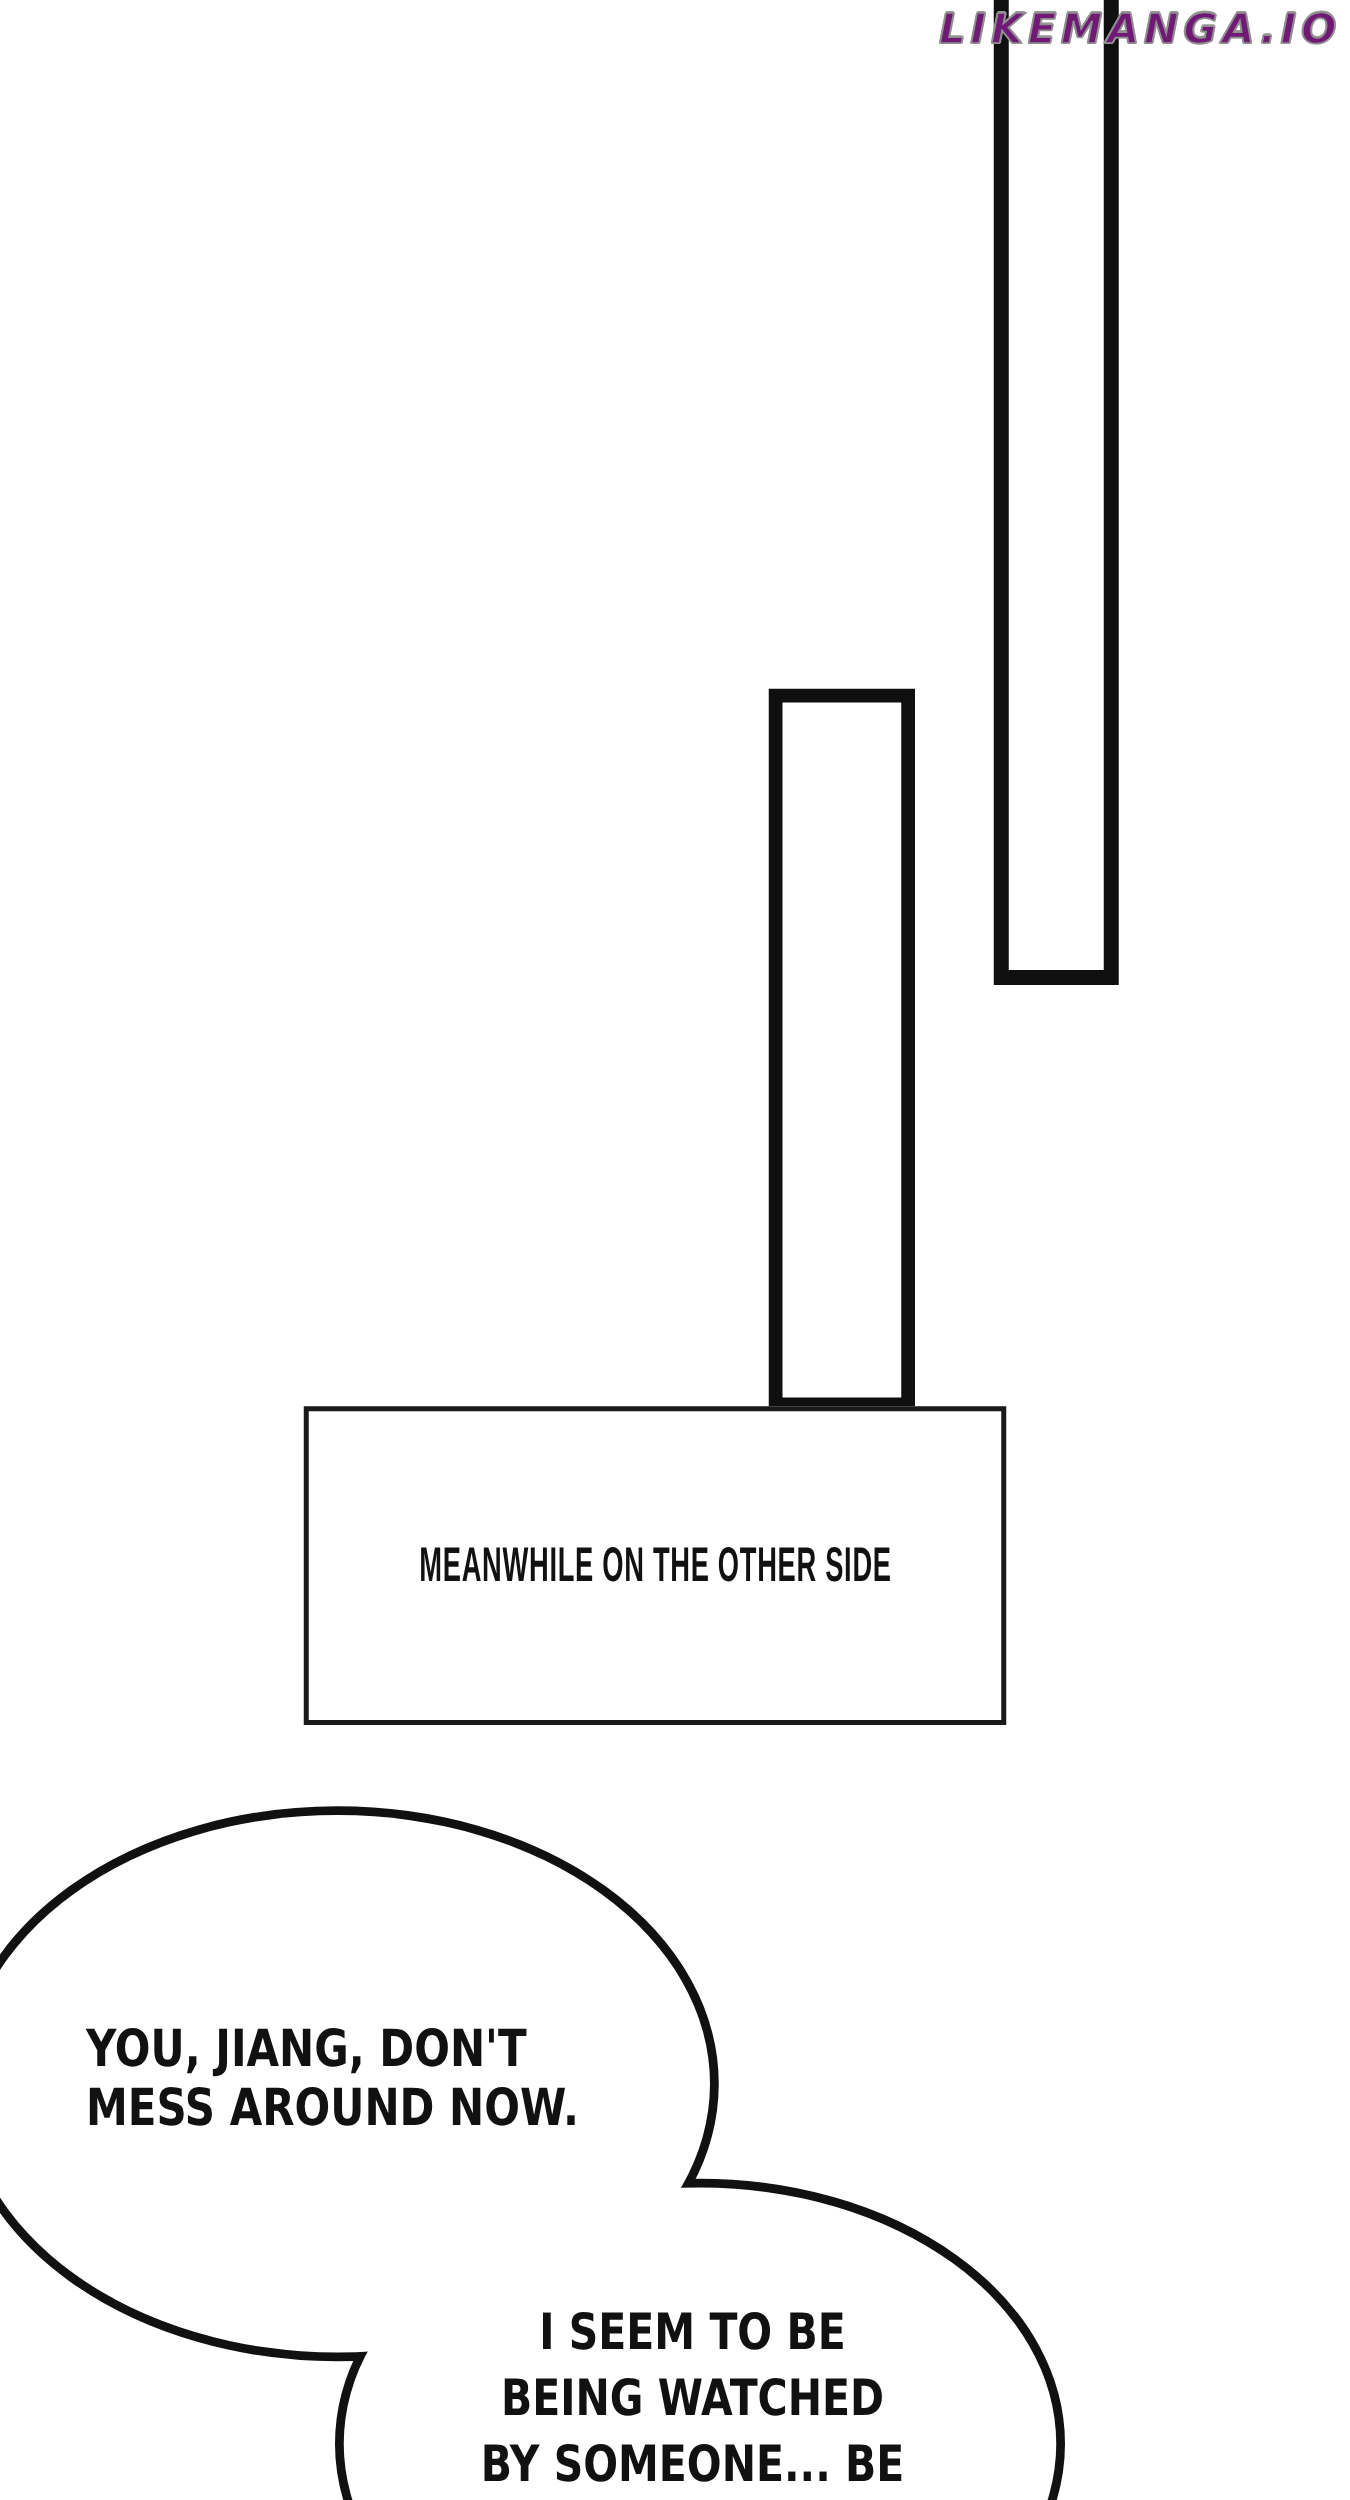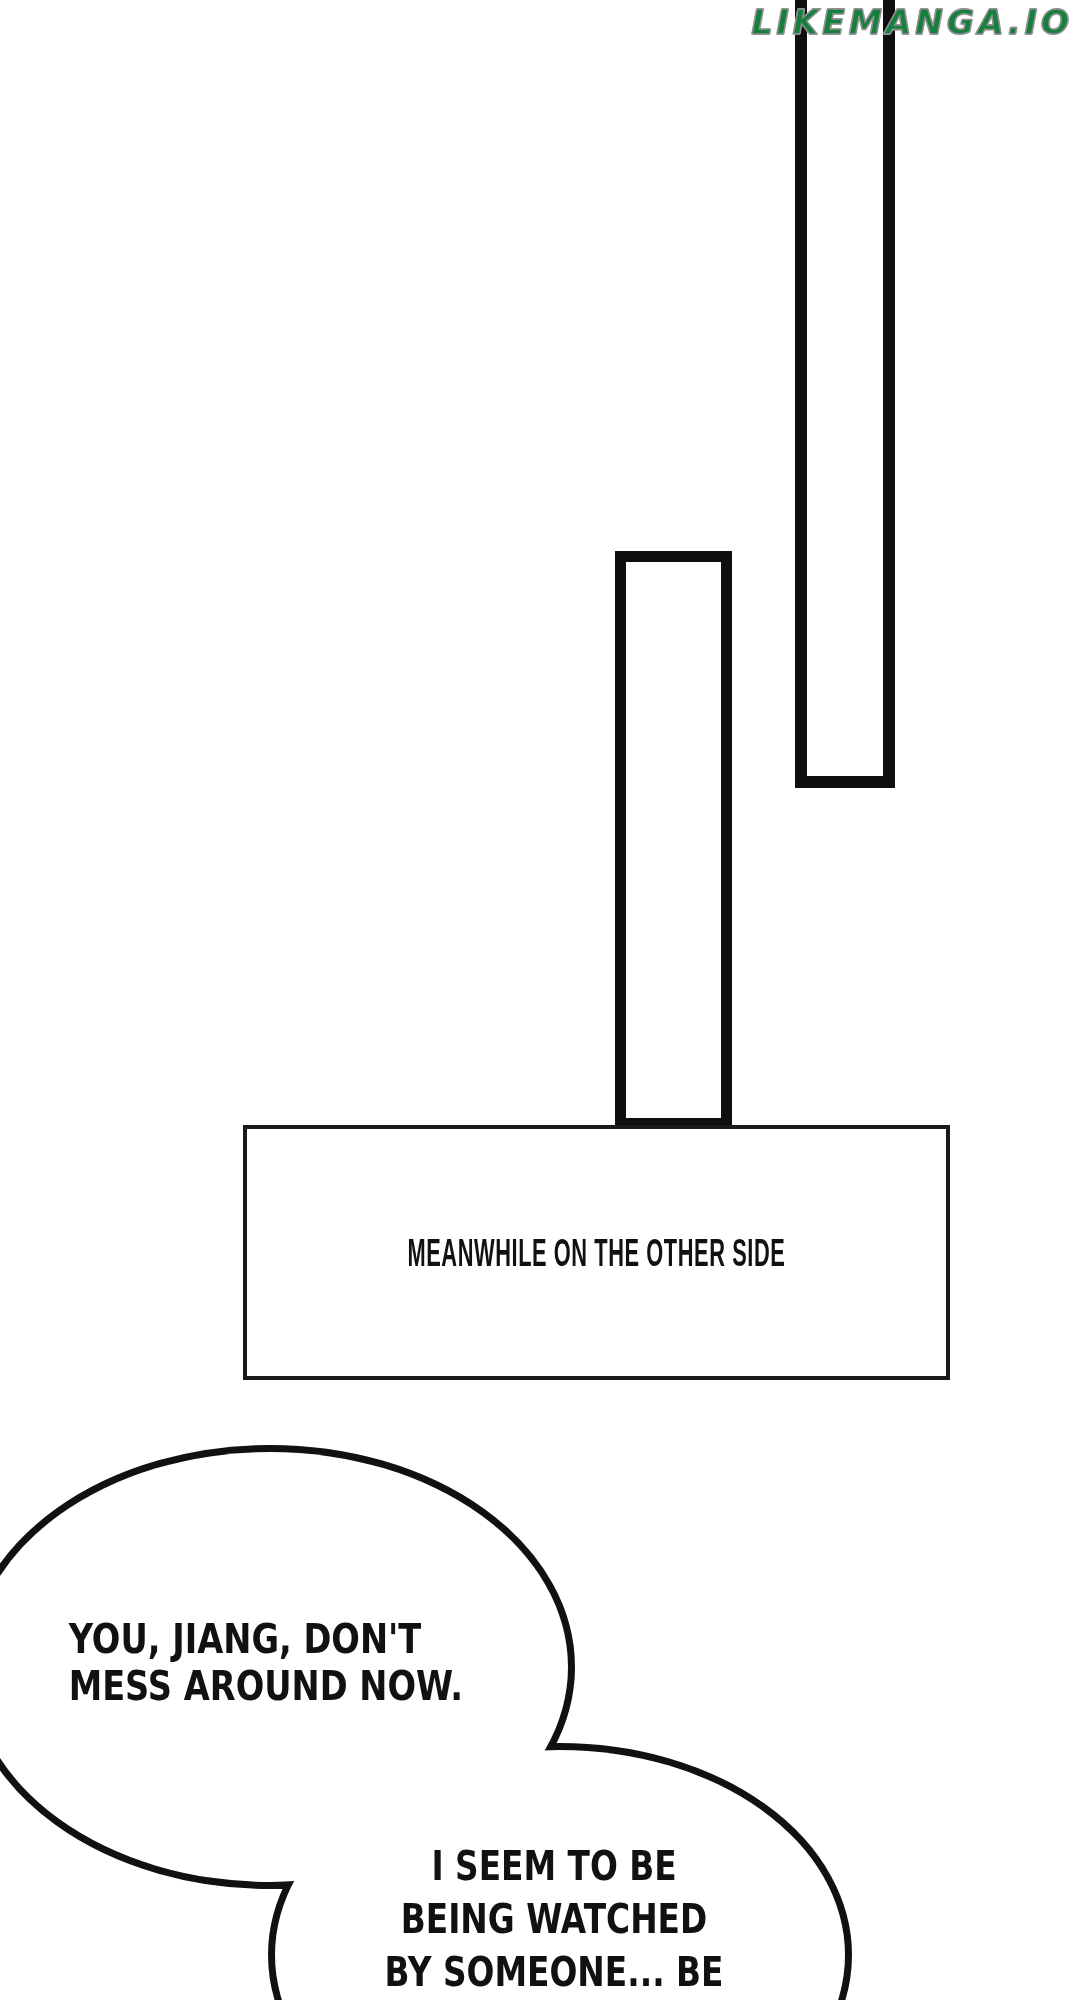--- a/index.html
+++ b/index.html
@@ -19,21 +19,21 @@
   .watermark {
     position: absolute;
     top: 3px;
     right: 7px;
     z-index: 10;
     font-family: "DejaVu Sans", sans-serif;
     font-style: italic;
     font-weight: 700;
     font-size: 33px;
     letter-spacing: 4px;
-    color: #15803d;
+    color: #701a75;
     -webkit-text-stroke: 1.3px #8f8f8f;
     text-shadow:
       1px 0 0 #9a9a9a,
      -1px 0 0 #9a9a9a,
       0 1px 0 #9a9a9a,
       0 -1px 0 #9a9a9a;
     white-space: nowrap;
   }
 
   
@@ -56,21 +56,21 @@
     width: 117px;
     height: 578px;       
     border-width: 11px;
   }
 
   
   .caption-box {
     position: absolute;
     left: 243px;
     top: 1125px;
-    width: 707px;
+    width: 562px;
     height: 255px;
     box-sizing: border-box;
     border: 4px solid #1a1a1a;
     background: #ffffff;
     z-index: 2;
     display: flex;
     align-items: center;
     justify-content: center;
   }
   .caption-text {

